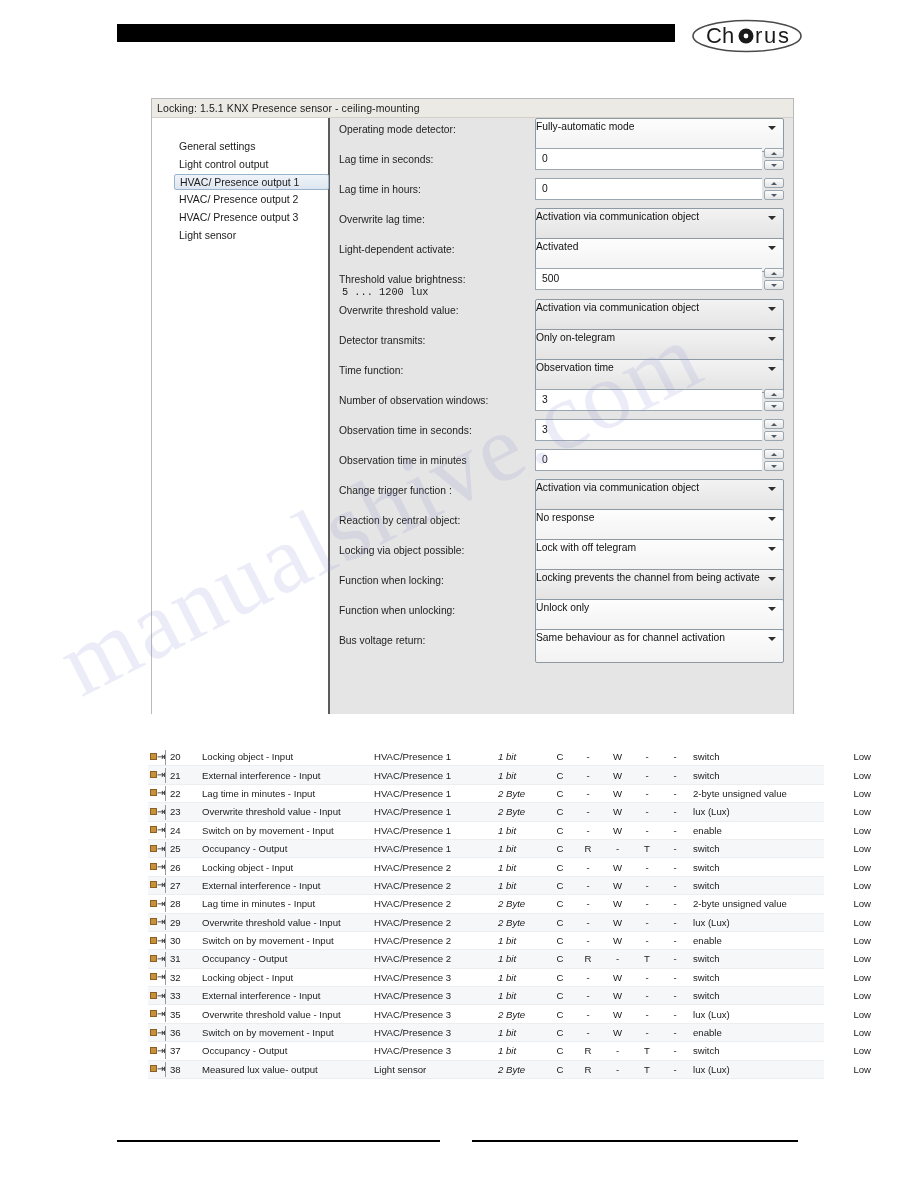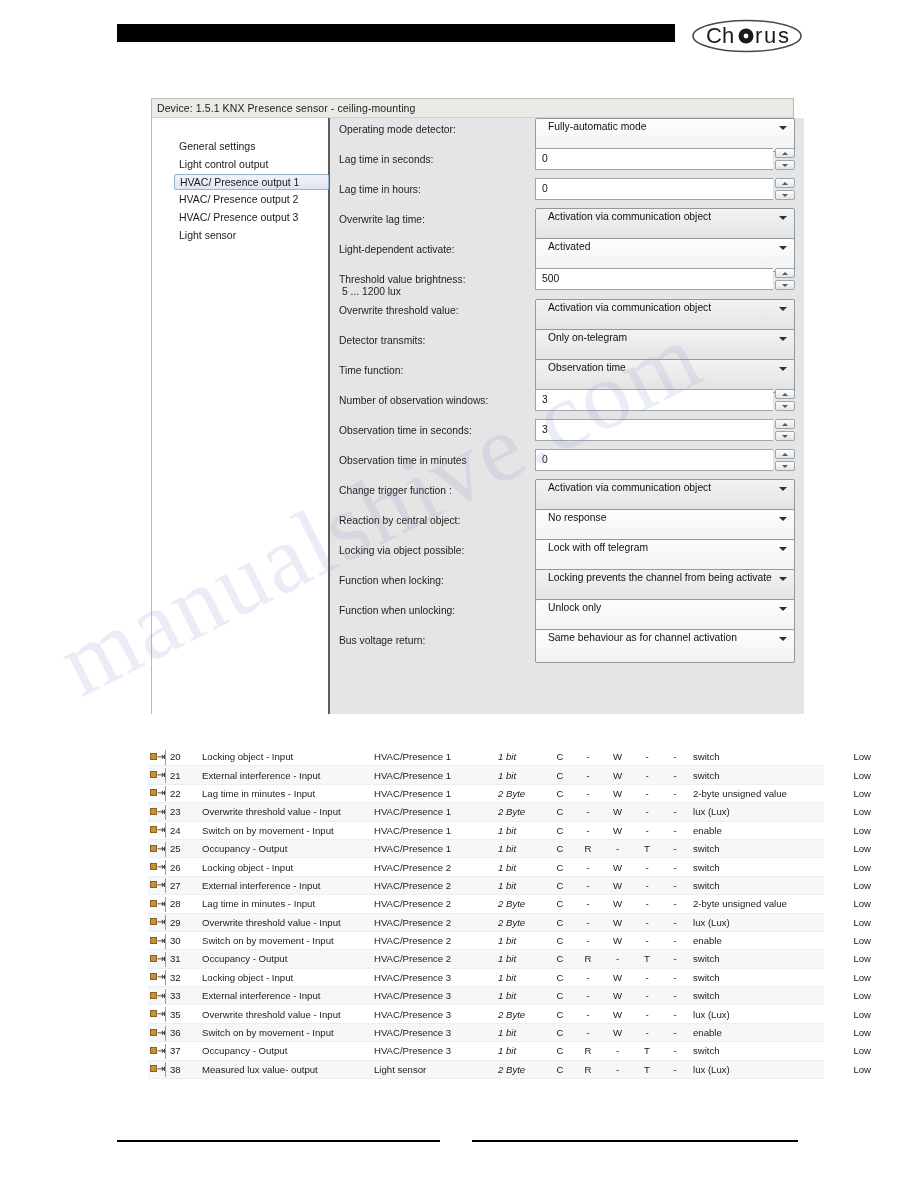--- a/index.html
+++ b/index.html
@@ -92,33 +92,33 @@
   }
   .row .lbl {
     font-size: 10.3px;
     color: #1d1d1d;
     width: 196px;
     flex: 0 0 196px;
     padding-top: 6px;
     line-height: 12px;
     white-space: nowrap;
   }
-  .lbl .sub { display:block; font-size:10.3px; padding-left:3px; }
+  .lbl .sub { display:block; font-size:10.3px; padding-left:3px;font-family:Liberation Mono, monospace; }
 
   .ctrl { flex: 1 1 auto; position: relative; }
 
   
   .combo {
     height: 34px;
     background: linear-gradient(#f3f3f3, #e2e2e2);
     border: 1px solid #8d9aa4;
     border-radius: 2px;
     font-size: 10.3px;
     color: #111;
-    padding: 2px 22px 0 12px;
+    padding: 2px 22px 0 0;
     white-space: nowrap;
     overflow: hidden;
     position: relative;
   }
   .combo.plain { background: linear-gradient(#fdfdfd, #f2f2f2); }
   .combo .arrow {
     position: absolute; right: 7px; top: 7px;
     width: 0; height: 0;
     border-left: 4px solid transparent;
     border-right: 4px solid transparent;
@@ -230,21 +230,21 @@
     <text x="33" y="27" font-family="Liberation Sans, sans-serif" font-size="22" fill="#1a1a1a">h</text>
     <circle cx="57" cy="20" r="7.5" fill="#1a1a1a"></circle>
     <circle cx="57" cy="20" r="2.4" fill="#ffffff"></circle>
     <text x="66" y="27" font-family="Liberation Sans, sans-serif" font-size="22" fill="#1a1a1a">r</text>
     <text x="75" y="27" font-family="Liberation Sans, sans-serif" font-size="22" fill="#1a1a1a">u</text>
     <text x="89" y="27" font-family="Liberation Sans, sans-serif" font-size="22" fill="#1a1a1a">s</text>
   </svg>
 </div>
 
 <div class="dialog">
-  <div class="dialog-title">Device: 1.5.1  KNX Presence sensor - ceiling-mounting</div>
+  <div class="dialog-title">Locking: 1.5.1  KNX Presence sensor - ceiling-mounting</div>
   <div class="dialog-body">
     <div class="tree" id="tree">
         <div class="tree-item"><span>General settings</span></div>
         <div class="tree-item"><span>Light control output</span></div>
         <div class="tree-item selected"><span>HVAC/ Presence output 1</span></div>
         <div class="tree-item"><span>HVAC/ Presence output 2</span></div>
         <div class="tree-item"><span>HVAC/ Presence output 3</span></div>
         <div class="tree-item"><span>Light sensor</span></div>
       </div>
     <div class="form" id="form">

